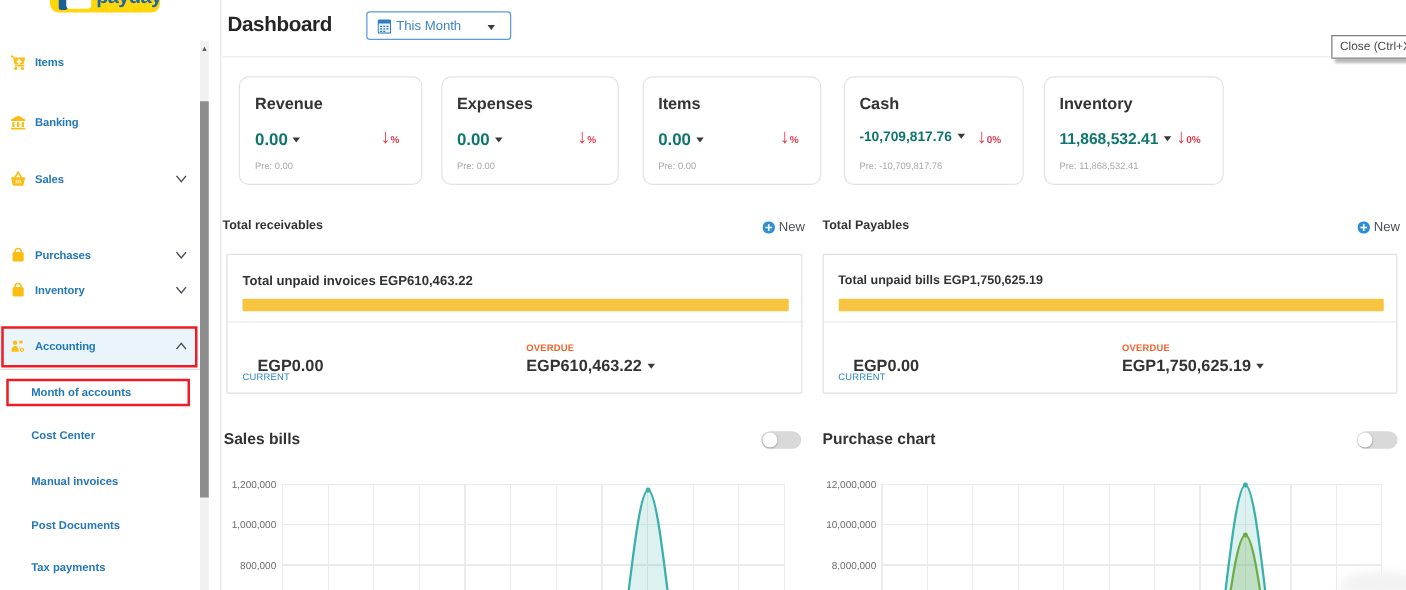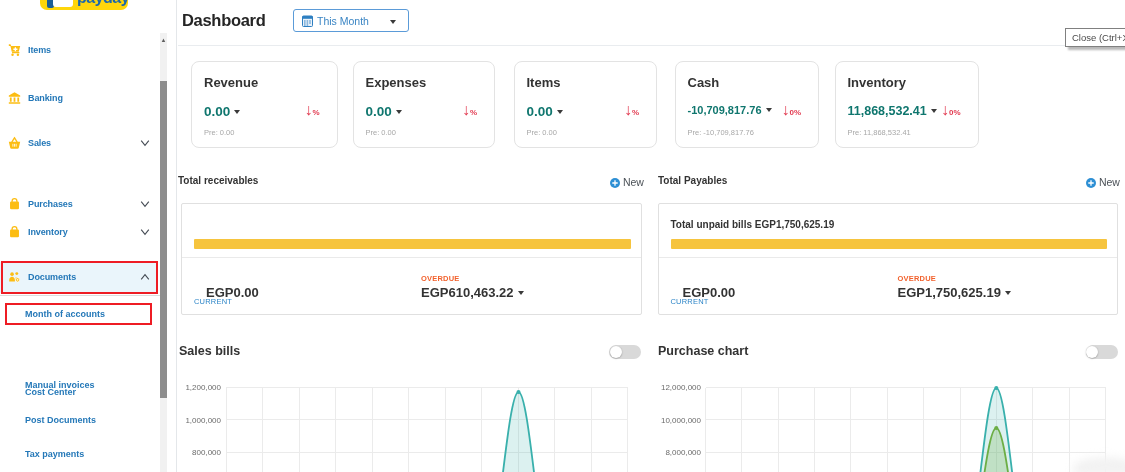--- a/index.html
+++ b/index.html
@@ -120,31 +120,31 @@
   </div>
   <div id="acct-bg" class="abs"></div>
   <div class="abs mitem" style="top:267px;">
     <svg class="mic" viewBox="0 0 16 16">
         <circle cx="5" cy="4.5" r="2.2" fill="#fcbd13"></circle>
         <circle cx="10.8" cy="3.8" r="1.8" fill="#fcbd13"></circle>
         <path fill="#fcbd13" d="M1.5 12c0-2.5 1.6-4.3 3.5-4.3S8.5 9.5 8.5 12v1.4h-7zM9.3 8.3c1.7 0 3.2 1.5 3.2 3.6v1h-2.6"></path>
         <circle cx="11.8" cy="11.5" r="2.6" fill="#fcbd13" stroke="#fff" stroke-width="0.8"></circle>
         <path stroke="#fff" stroke-width="0.8" fill="none" d="M10.7 11.5h2.2M11.8 10.4v2.2"></path>
       </svg>
-    <span class="mtx">Documents</span>
+    <span class="mtx">Accounting</span>
     <svg class="chev" viewBox="0 0 10 10">
         <path fill="none" stroke="#454b54" stroke-width="1.1" d="M1.2 7.3 5 2.6 8.8 7.3"></path>
       </svg>
   </div>
   <div class="abs redbox" style="left:1px; top:261px; width:157px; height:33px;"></div>
   <div class="abs" style="left:0; top:295px; width:161px; height:1px; background:#dcdcdc;"></div>
 
   <div class="abs sub" style="top:309px;">Month of accounts</div>
   <div class="abs redbox" style="left:5px; top:303px; width:147px; height:22px;"></div>
-  <div class="abs sub" style="top:343px;margin-top:44px;">Cost Center</div>
+  <div class="abs sub" style="top:343px;">Cost Center</div>
   <div class="abs sub" style="top:380px;">Manual invoices</div>
   <div class="abs sub" style="top:415px;">Post Documents</div>
   <div class="abs sub" style="top:449px;">Tax payments</div>
 
   <div id="scrolltrack" class="abs"></div>
   <div id="scrollarrow" class="abs">▲</div>
   <div id="scrollthumb" class="abs"></div>
 
   <div id="hdr-title" class="abs">Dashboard</div>
   <div id="dropdown" class="abs">
@@ -190,20 +190,21 @@
     <div class="cp">Pre: 11,868,532.41</div>
   </div>
 
   <div class="abs sect-t" style="left:178px; top:175px;">Total receivables</div>
   <div class="abs newbtn" style="left:610px; top:176px;">
     <svg style="vertical-align:-2px;" width="10" height="10" viewBox="0 0 10 10">
         <circle cx="5" cy="5" r="5" fill="#2e8fd4"></circle>
         <path stroke="#fff" stroke-width="1.3" d="M2.3 5h5.4M5 2.3v5.4"></path>
       </svg> New</div>
   <div class="abs rp-card" style="left:181px; width:461px;">
+    <div class="ru">Total unpaid invoices EGP610,463.22</div>
     <div class="ybar" style="width:437px;"></div>
     <div class="divl"></div>
     <div class="lcur">CURRENT</div>
     <div class="vcur">EGP0.00</div>
     <div class="lover">OVERDUE</div>
     <div class="vover">EGP610,463.22<span class="vc2"></span></div>
   </div>
 
   <div class="abs sect-t" style="left:658px; top:175px;">Total Payables</div>
   <div class="abs newbtn" style="left:1086px; top:176px;">

